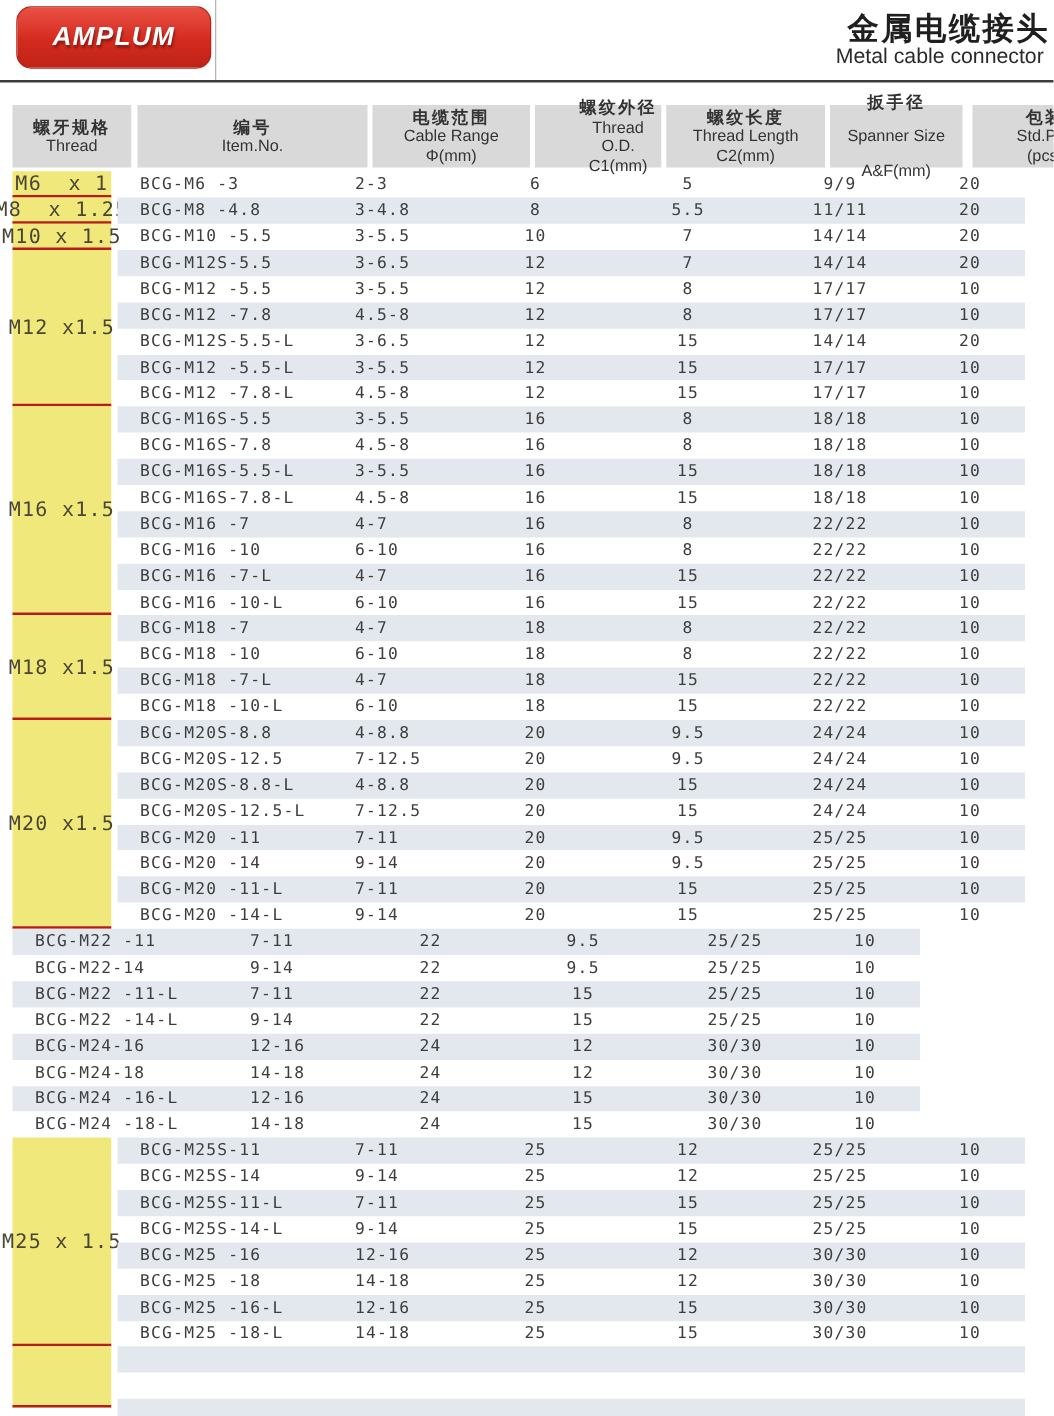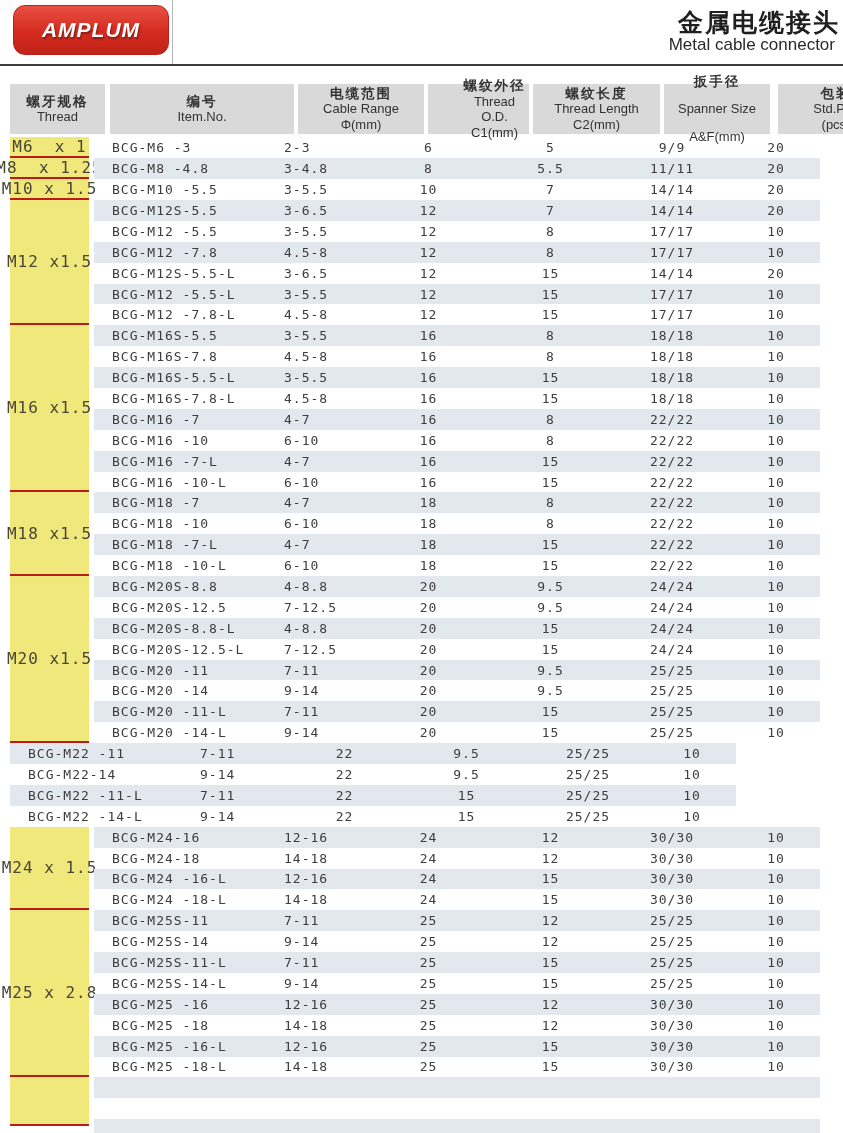--- a/index.html
+++ b/index.html
@@ -397,21 +397,20 @@
             <div class="cell d-item">BCG-M22 -14-L</div>
             <div class="cell d-cable">9-14</div>
             <div class="cell d-od">22</div>
             <div class="cell d-len">15</div>
             <div class="cell d-span">25/25</div>
             <div class="cell d-pkg">10</div>
           </div>
         </div>
       </div>
       <div class="group">
-        <div class="thread-cell">M24 x 1.5</div>
         <div class="rows">
           <div class="row even">
             <div class="cell d-item">BCG-M24-16</div>
             <div class="cell d-cable">12-16</div>
             <div class="cell d-od">24</div>
             <div class="cell d-len">12</div>
             <div class="cell d-span">30/30</div>
             <div class="cell d-pkg">10</div>
           </div>
           <div class="row odd">
@@ -434,21 +433,21 @@
             <div class="cell d-item">BCG-M24 -18-L</div>
             <div class="cell d-cable">14-18</div>
             <div class="cell d-od">24</div>
             <div class="cell d-len">15</div>
             <div class="cell d-span">30/30</div>
             <div class="cell d-pkg">10</div>
           </div>
         </div>
       </div>
       <div class="group">
-        <div class="thread-cell">M25 x 2.8</div>
+        <div class="thread-cell">M25 x 1.5</div>
         <div class="rows">
           <div class="row even">
             <div class="cell d-item">BCG-M25S-11</div>
             <div class="cell d-cable">7-11</div>
             <div class="cell d-od">25</div>
             <div class="cell d-len">12</div>
             <div class="cell d-span">25/25</div>
             <div class="cell d-pkg">10</div>
           </div>
           <div class="row odd">

